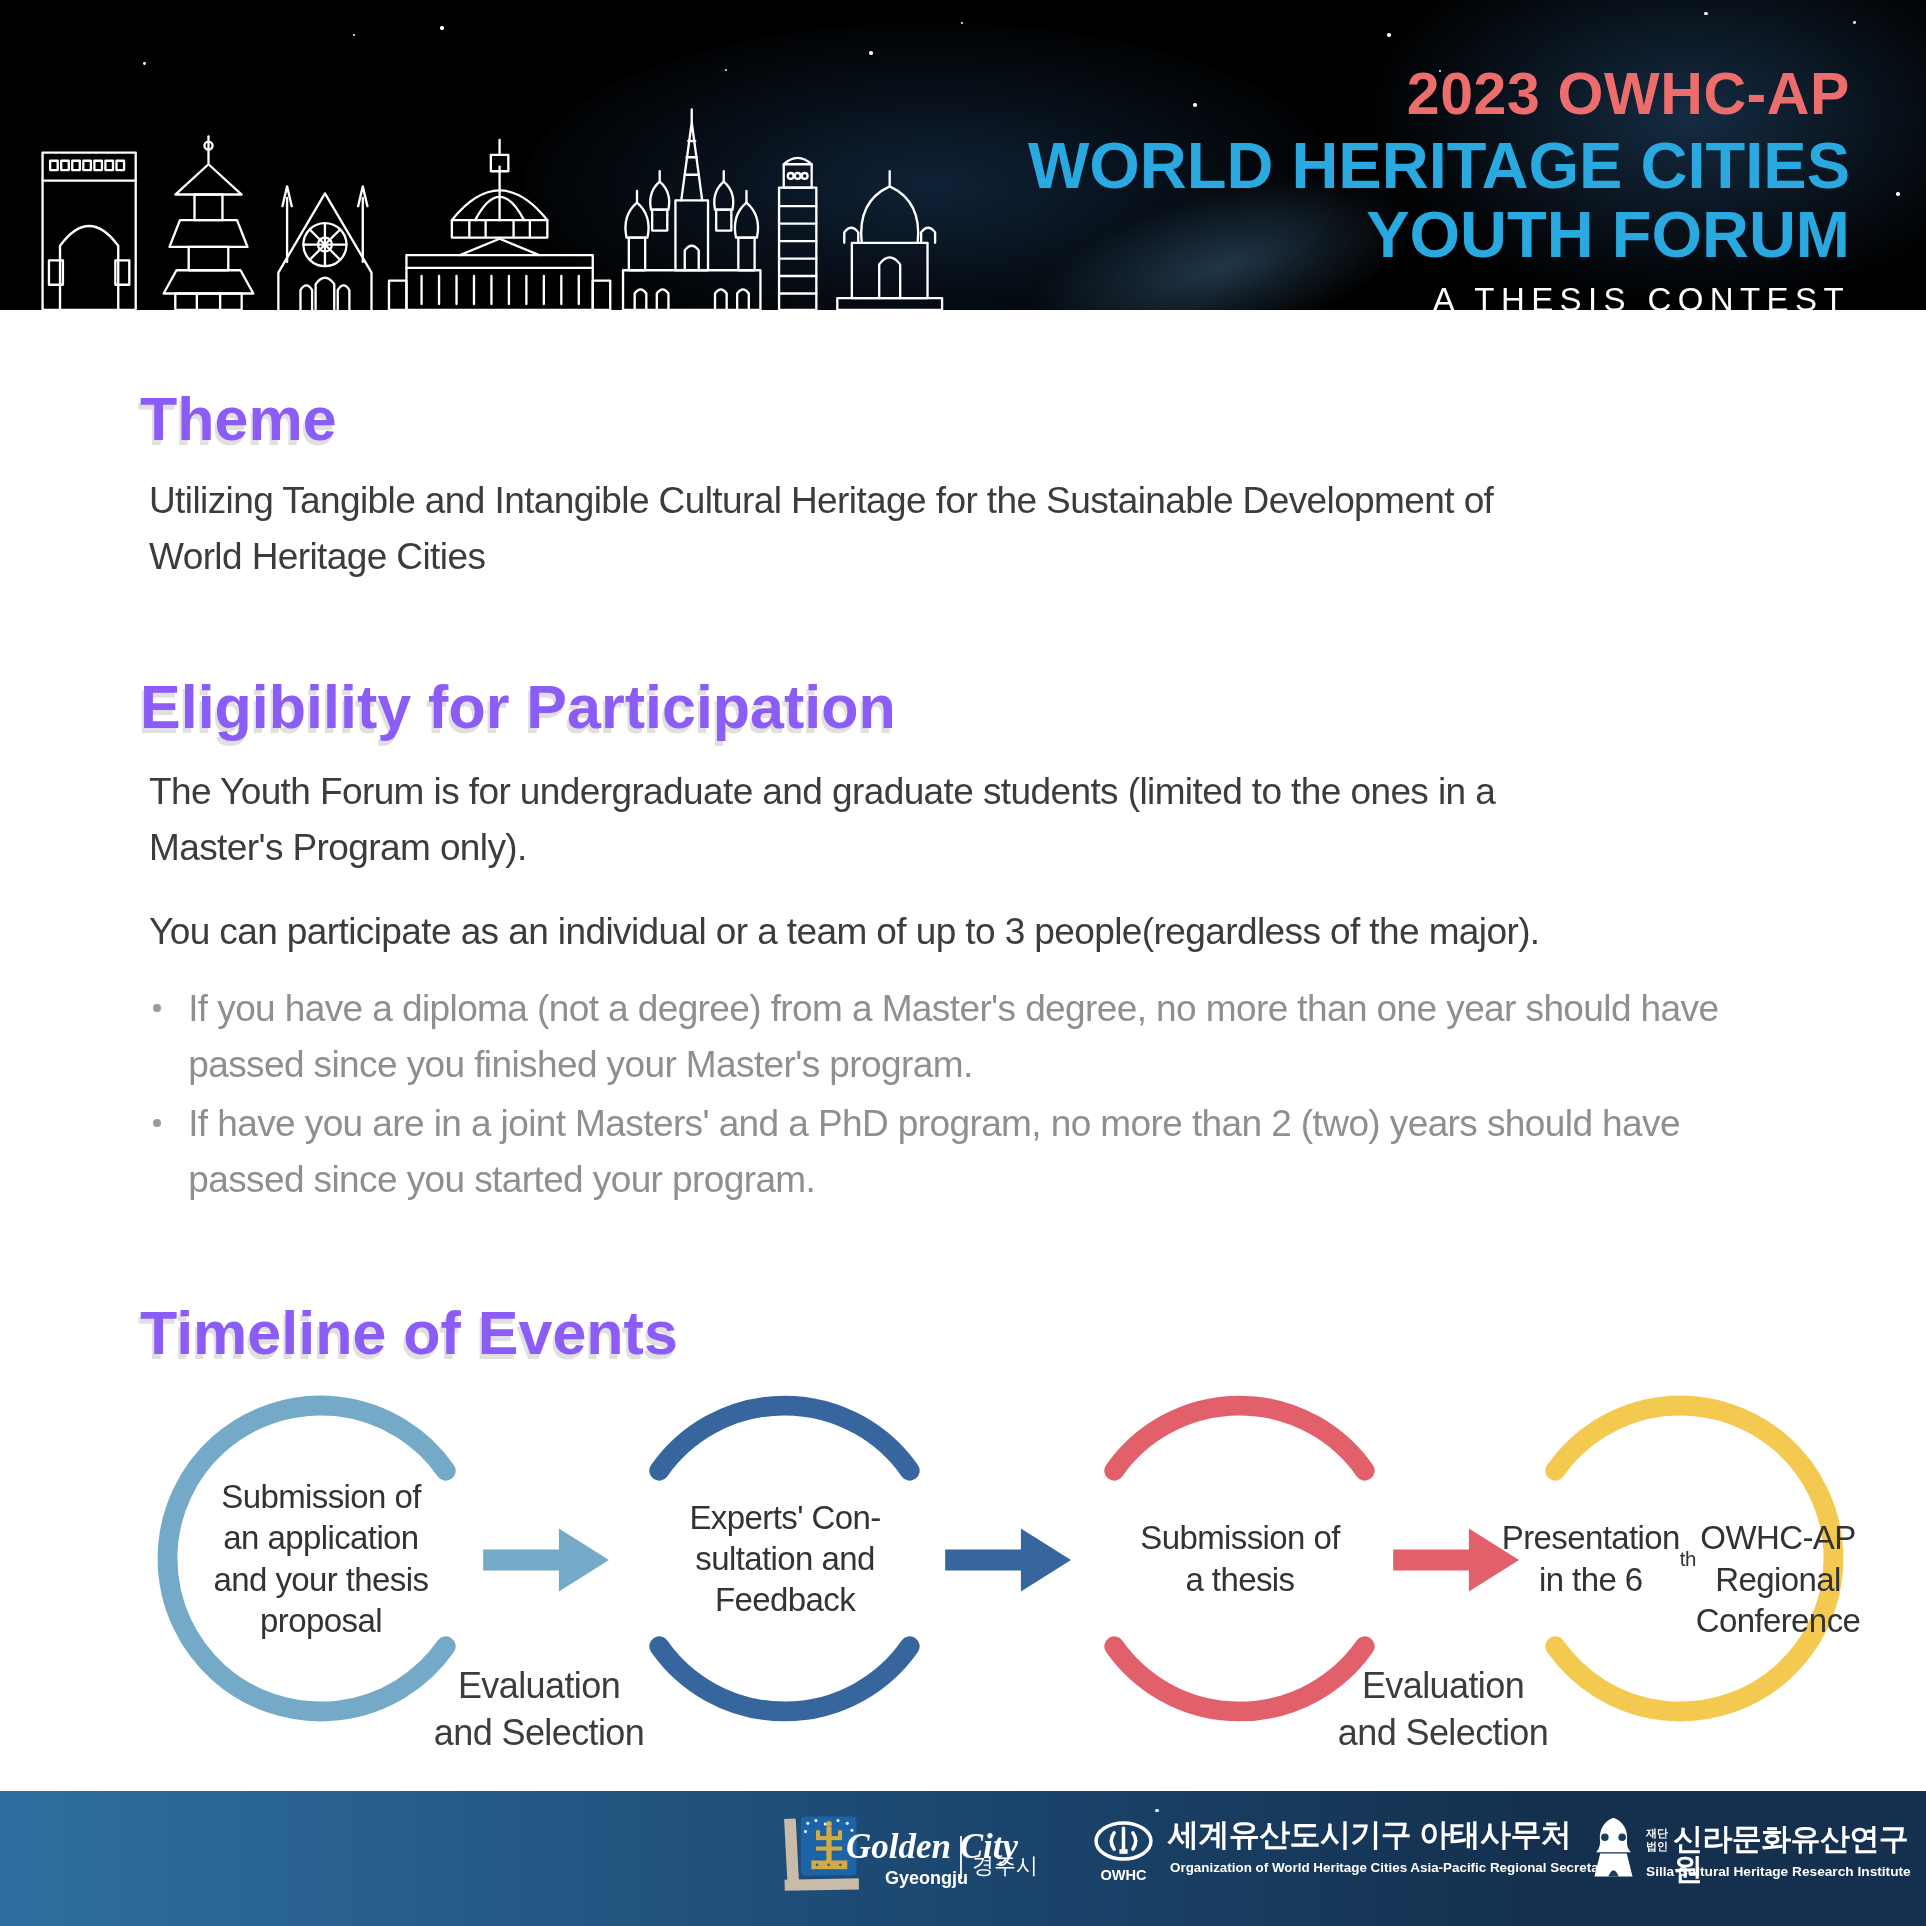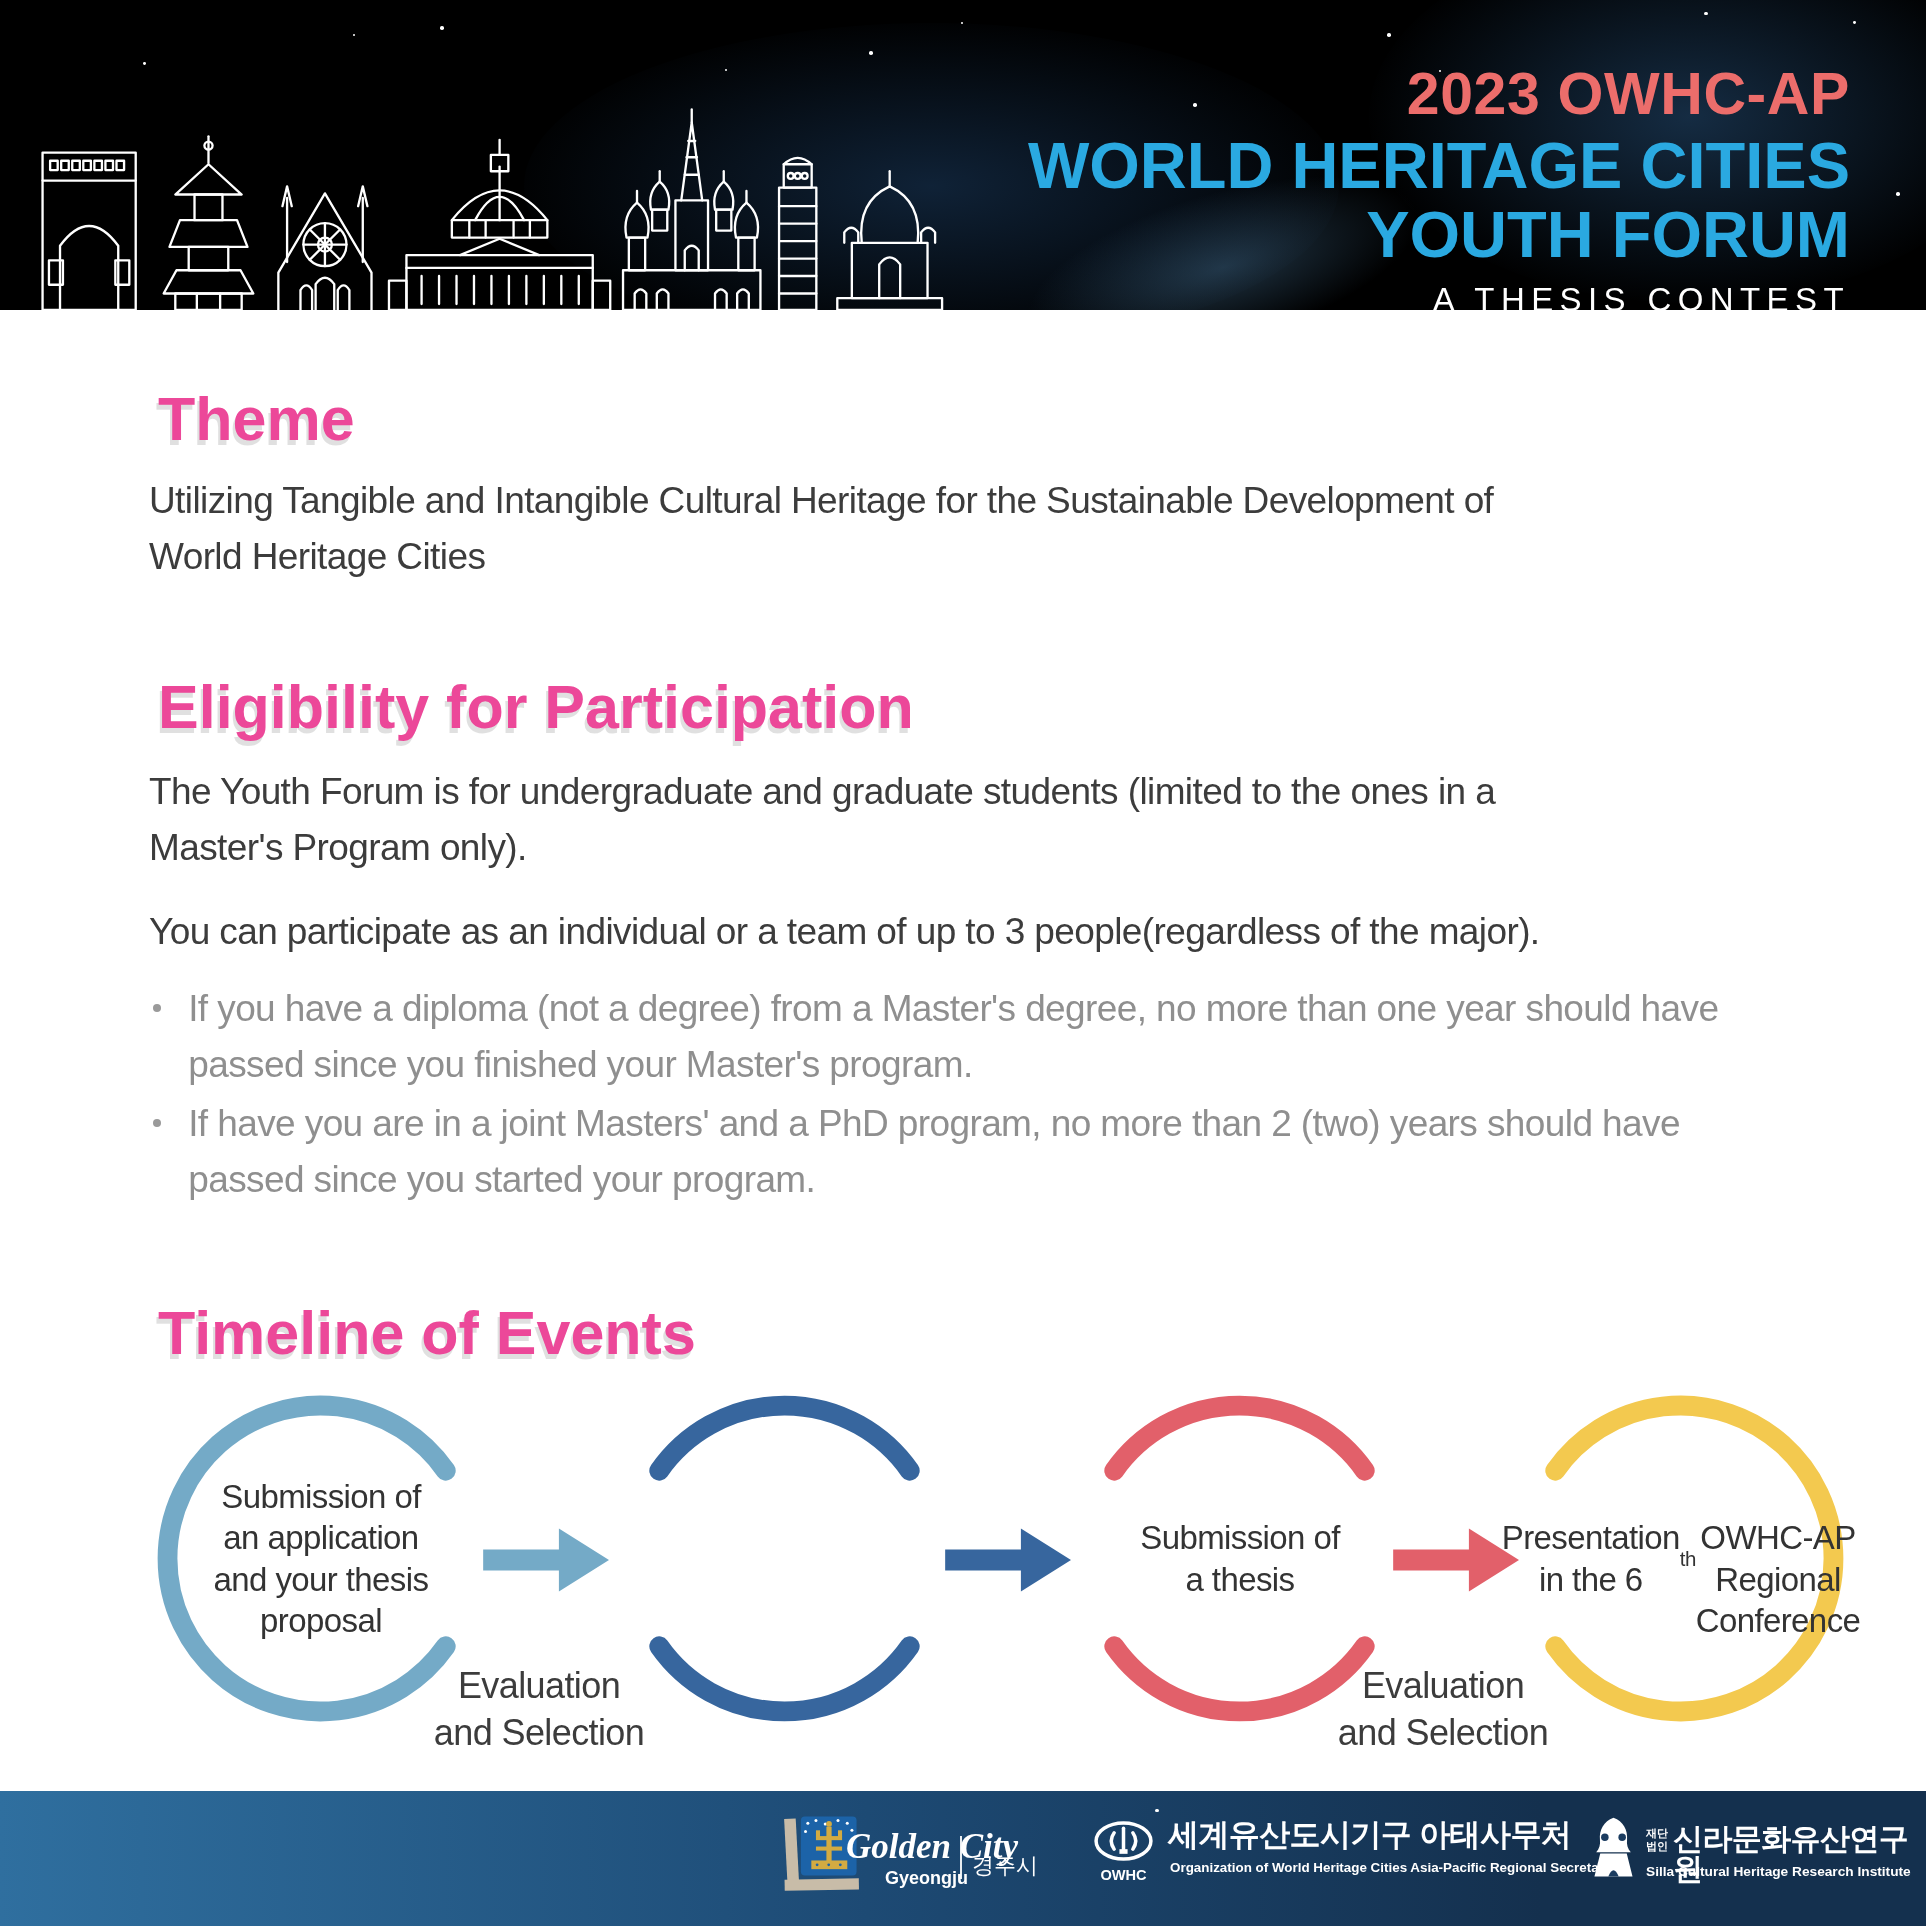--- a/index.html
+++ b/index.html
@@ -14,21 +14,21 @@
   .gp2{left:1369px;top:-70px;width:641px;height:373px;background:radial-gradient(ellipse at center, rgba(38,80,122,.55) 0%, rgba(38,80,122,0) 72%);}
   .gp3{left:524px;top:23px;width:815px;height:326px;background:radial-gradient(ellipse at center, rgba(28,62,100,.55) 0%, rgba(28,62,100,0) 75%);}
   .star{position:absolute;border-radius:50%;background:#ffffff;}
   .skyline{position:absolute;left:28px;bottom:-1.2px;}
   .title-block{position:absolute;top:65px;right:76px;text-align:right;}
   .tb-year{font-size:59px;font-weight:bold;color:#ec6d6b;line-height:1;letter-spacing:0.6px;}
   .tb-main{font-size:65px;font-weight:bold;color:#2aa9e1;line-height:1.02;margin-top:9.3px;}
   .tb-main2{font-size:65px;font-weight:bold;color:#2aa9e1;line-height:1.02;margin-top:2.3px;}
   .tb-sub{font-size:33px;font-weight:400;color:#ffffff;letter-spacing:6.4px;margin-top:15px;line-height:1;}
   
-  .section-heading{position:absolute;left:158px;font-size:61px;font-weight:bold;color:#ec4899;line-height:1;
+  .section-heading{position:absolute;left:140px;font-size:61px;font-weight:bold;color:#8b5cf6;line-height:1;
     text-shadow:-2.3px 4.7px 0 rgba(0,0,0,0.12);}
   .body-text{position:absolute;left:149px;width:1741px;font-size:37px;color:#3c3c3c;line-height:1.52;
     letter-spacing:-0.6px;white-space:pre-line;}
   .bullet-row{position:absolute;left:153px;display:flex;align-items:flex-start;}
   .bullet-dot{width:8.2px;height:8.2px;border-radius:50%;background:#9a9a9a;margin-top:23px;flex:none;}
   .bullet-text{margin-left:27px;width:1666px;font-size:37px;color:#8f8f8f;line-height:1.52;
     letter-spacing:-0.6px;white-space:pre-line;}
   
   .circle-step{position:absolute;width:349px;height:349px;}
   .circle-step svg{position:absolute;left:0;top:0;}
@@ -241,20 +241,23 @@
 proposal</div>
   </div>
 
   <div class="circle-step" style="left:610px;top:1384px">
     <svg width="349" height="349" viewBox="0 0 600 600">
       <g fill="none" stroke-width="34" stroke-linecap="round" stroke="#37669e">
         <path d="M84.6,149.1 A263,263 0 0 1 515.4,149.1"></path>
         <path d="M84.6,450.9 A263,263 0 0 0 515.4,450.9"></path>
       </g>
     </svg>
+    <div class="circle-label">Experts' Con-
+sultation and
+Feedback</div>
   </div>
 
   <div class="circle-step" style="left:1065px;top:1384px">
     <svg width="349" height="349" viewBox="0 0 600 600">
       <g fill="none" stroke-width="34" stroke-linecap="round" stroke="#e2606a">
         <path d="M84.6,149.1 A263,263 0 0 1 515.4,149.1"></path>
         <path d="M84.6,450.9 A263,263 0 0 0 515.4,450.9"></path>
       </g>
     </svg>
     <div class="circle-label">Submission of

